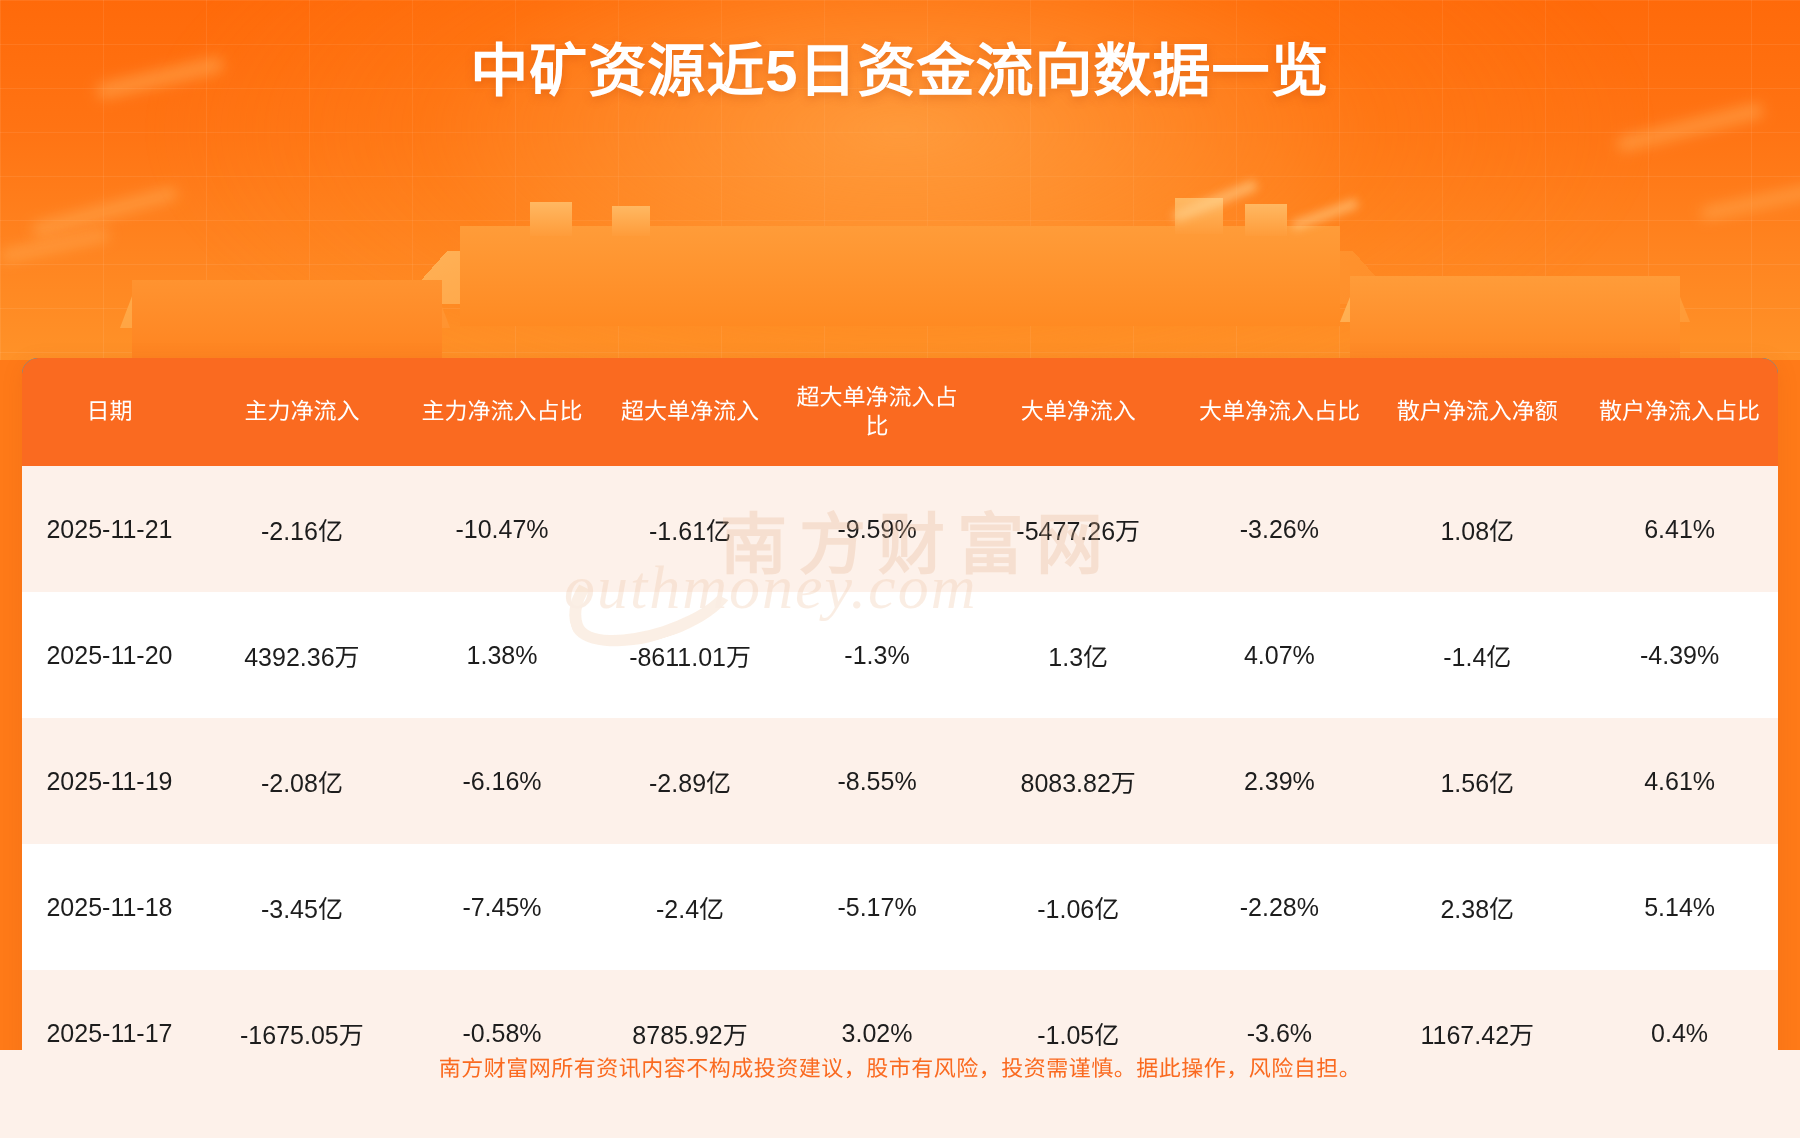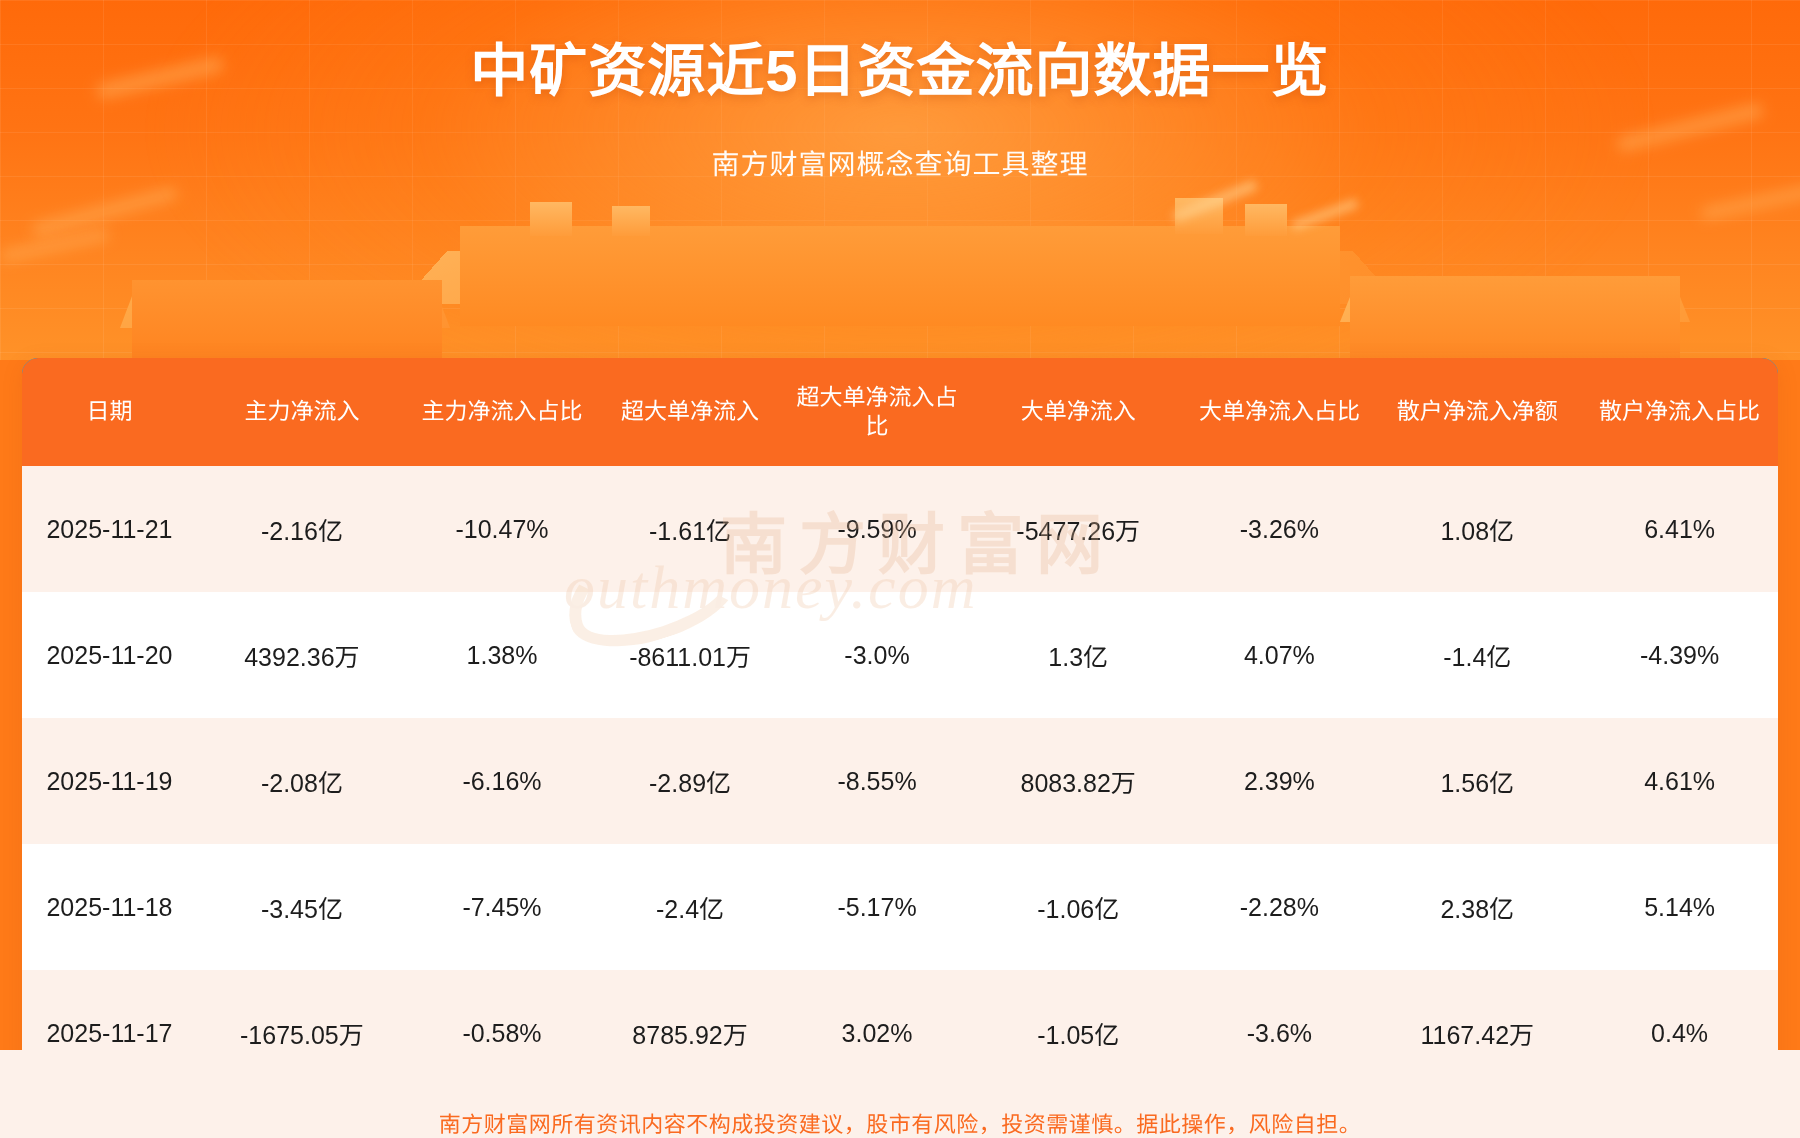--- a/index.html
+++ b/index.html
@@ -180,21 +180,21 @@
     border:12px solid #f3cdaa;
     border-radius:50% 50% 50% 50%/60% 60% 40% 40%;
     border-right-color:transparent;border-top-color:transparent;
     transform:rotate(-18deg);
   }
 
   
   .footer{
     position:absolute;left:0;bottom:0;width:1800px;height:88px;
     background:#fdf1ea;
-    display:flex;align-items:flex-end;justify-content:center;
+    display:flex;align-items:flex-start;justify-content:center;
   }
   .footer-text{
     color:#fa6a20;font-size:22px;letter-spacing:.5px;white-space:nowrap;
   }
 </style>
 </head>
 <body>
 
 <div class="hero">
   <div class="hero-grid"></div>
@@ -214,21 +214,20 @@
     <div class="blk p-right-body"></div>
     <div class="riser r1"></div>
     <div class="riser r2"></div>
     <div class="riser r3"></div>
     <div class="riser r4"></div>
     <div class="sparkle k1"></div>
     <div class="sparkle k2"></div>
   </div>
 
   <div class="title">中矿资源近5日资金流向数据一览</div>
-  <div class="subtitle">南方财富网概念查询工具整理</div>
 </div>
 
 <div class="card">
   <table>
     <colgroup>
       <col class="c0">
         <col class="c1">
         <col class="c2">
         <col class="c3">
         <col class="c4">
@@ -260,21 +259,21 @@
           <td>-5477.26万</td>
           <td>-3.26%</td>
           <td>1.08亿</td>
           <td>6.41%</td>
         </tr>
         <tr>
           <td>2025-11-20</td>
           <td>4392.36万</td>
           <td>1.38%</td>
           <td>-8611.01万</td>
-          <td>-3.0%</td>
+          <td>-1.3%</td>
           <td>1.3亿</td>
           <td>4.07%</td>
           <td>-1.4亿</td>
           <td>-4.39%</td>
         </tr>
         <tr>
           <td>2025-11-19</td>
           <td>-2.08亿</td>
           <td>-6.16%</td>
           <td>-2.89亿</td>

